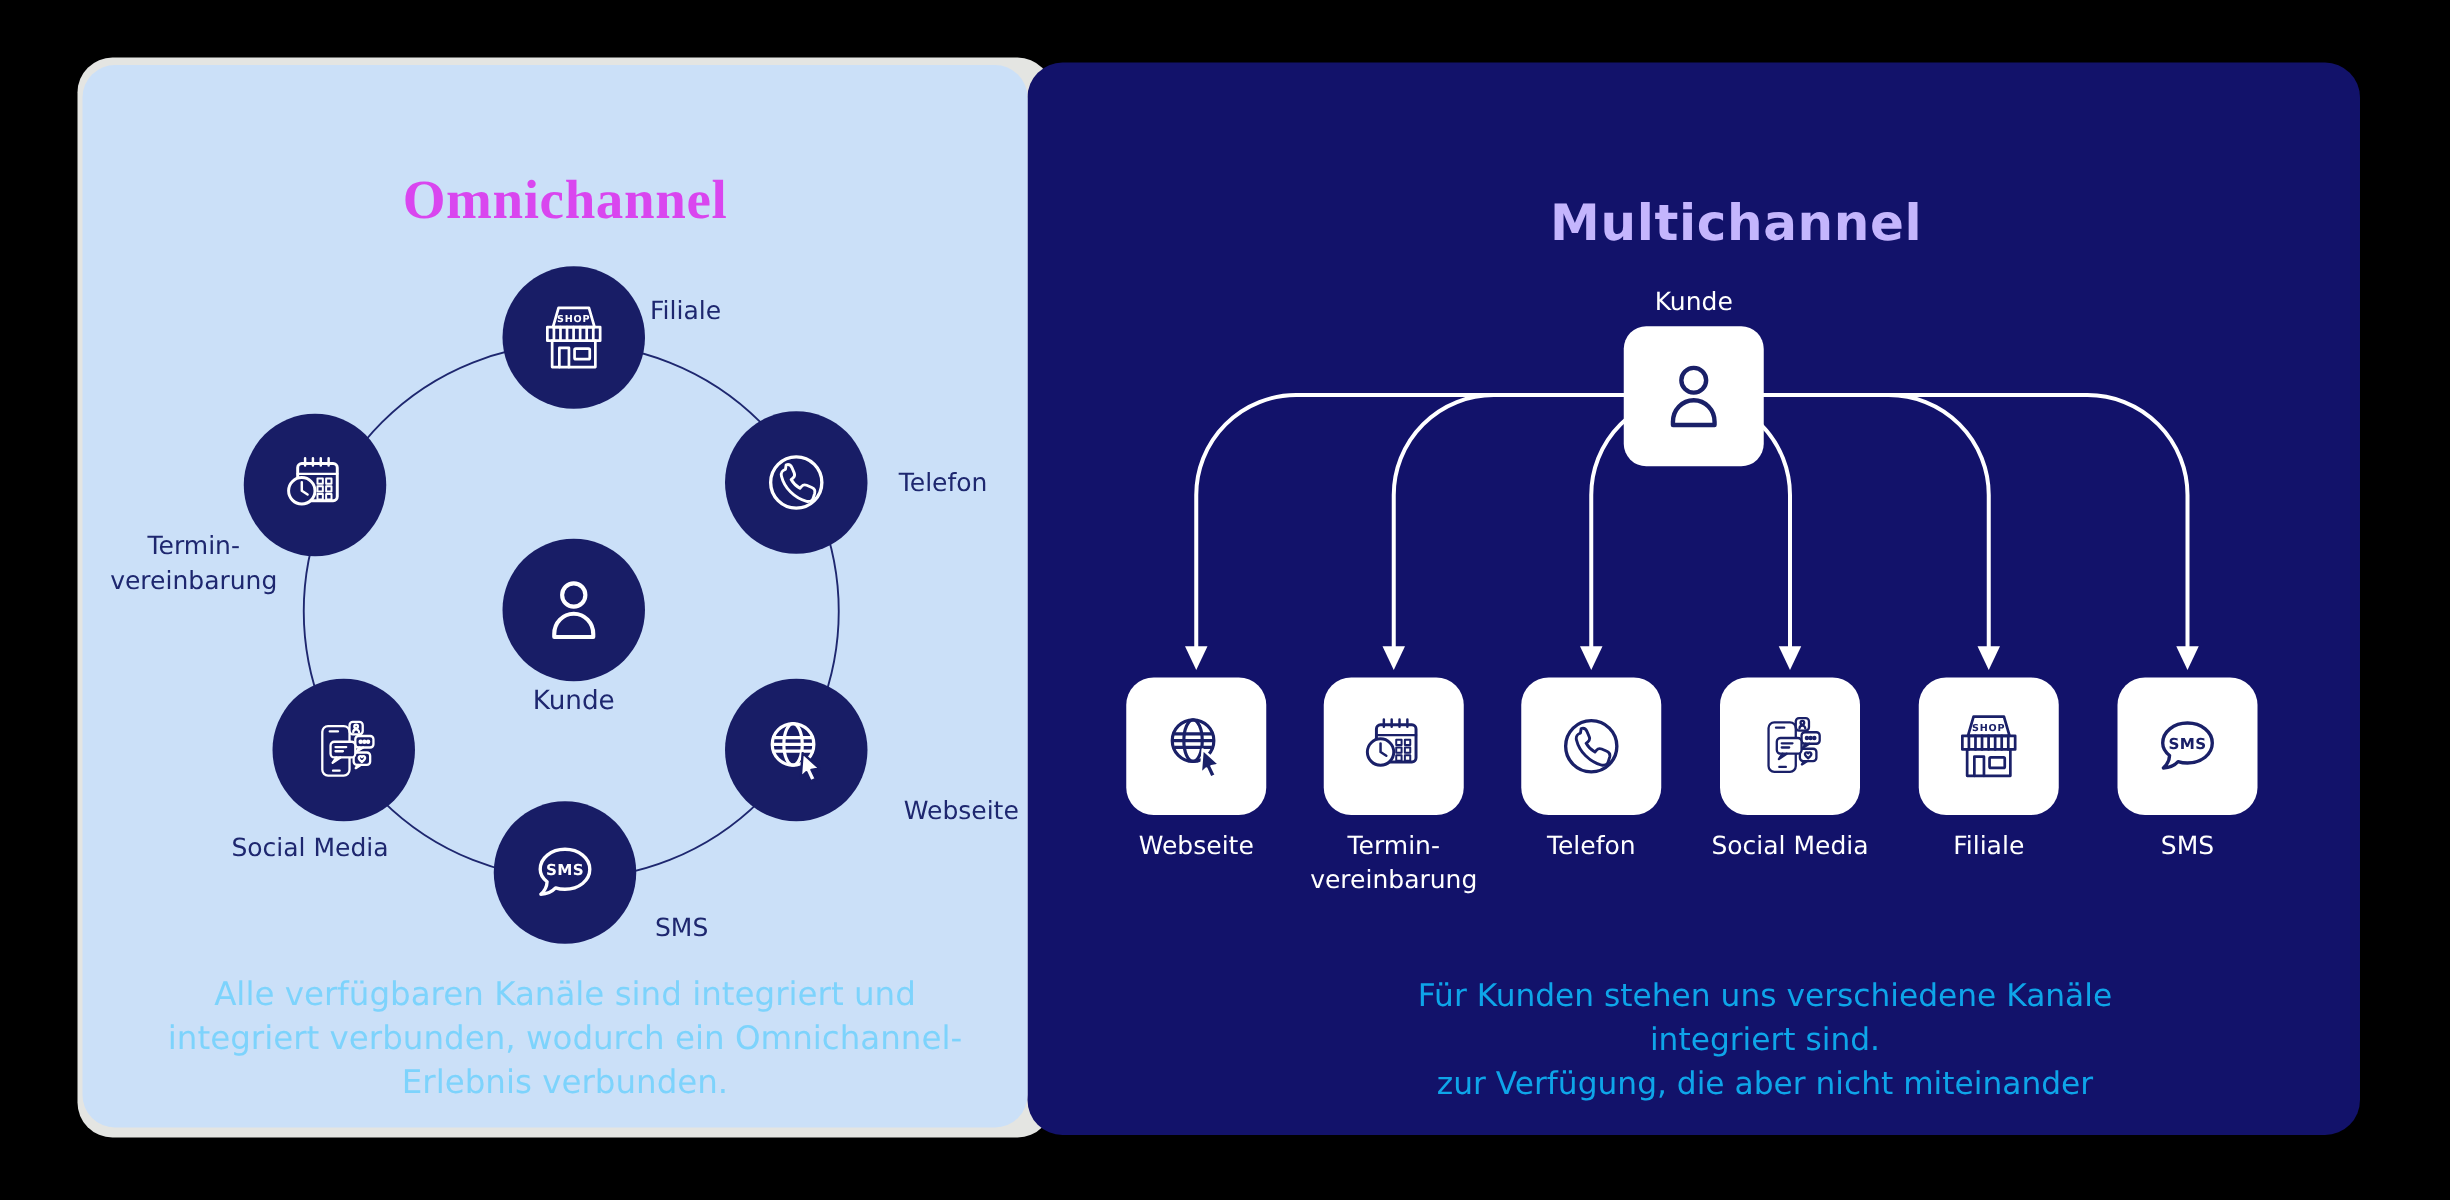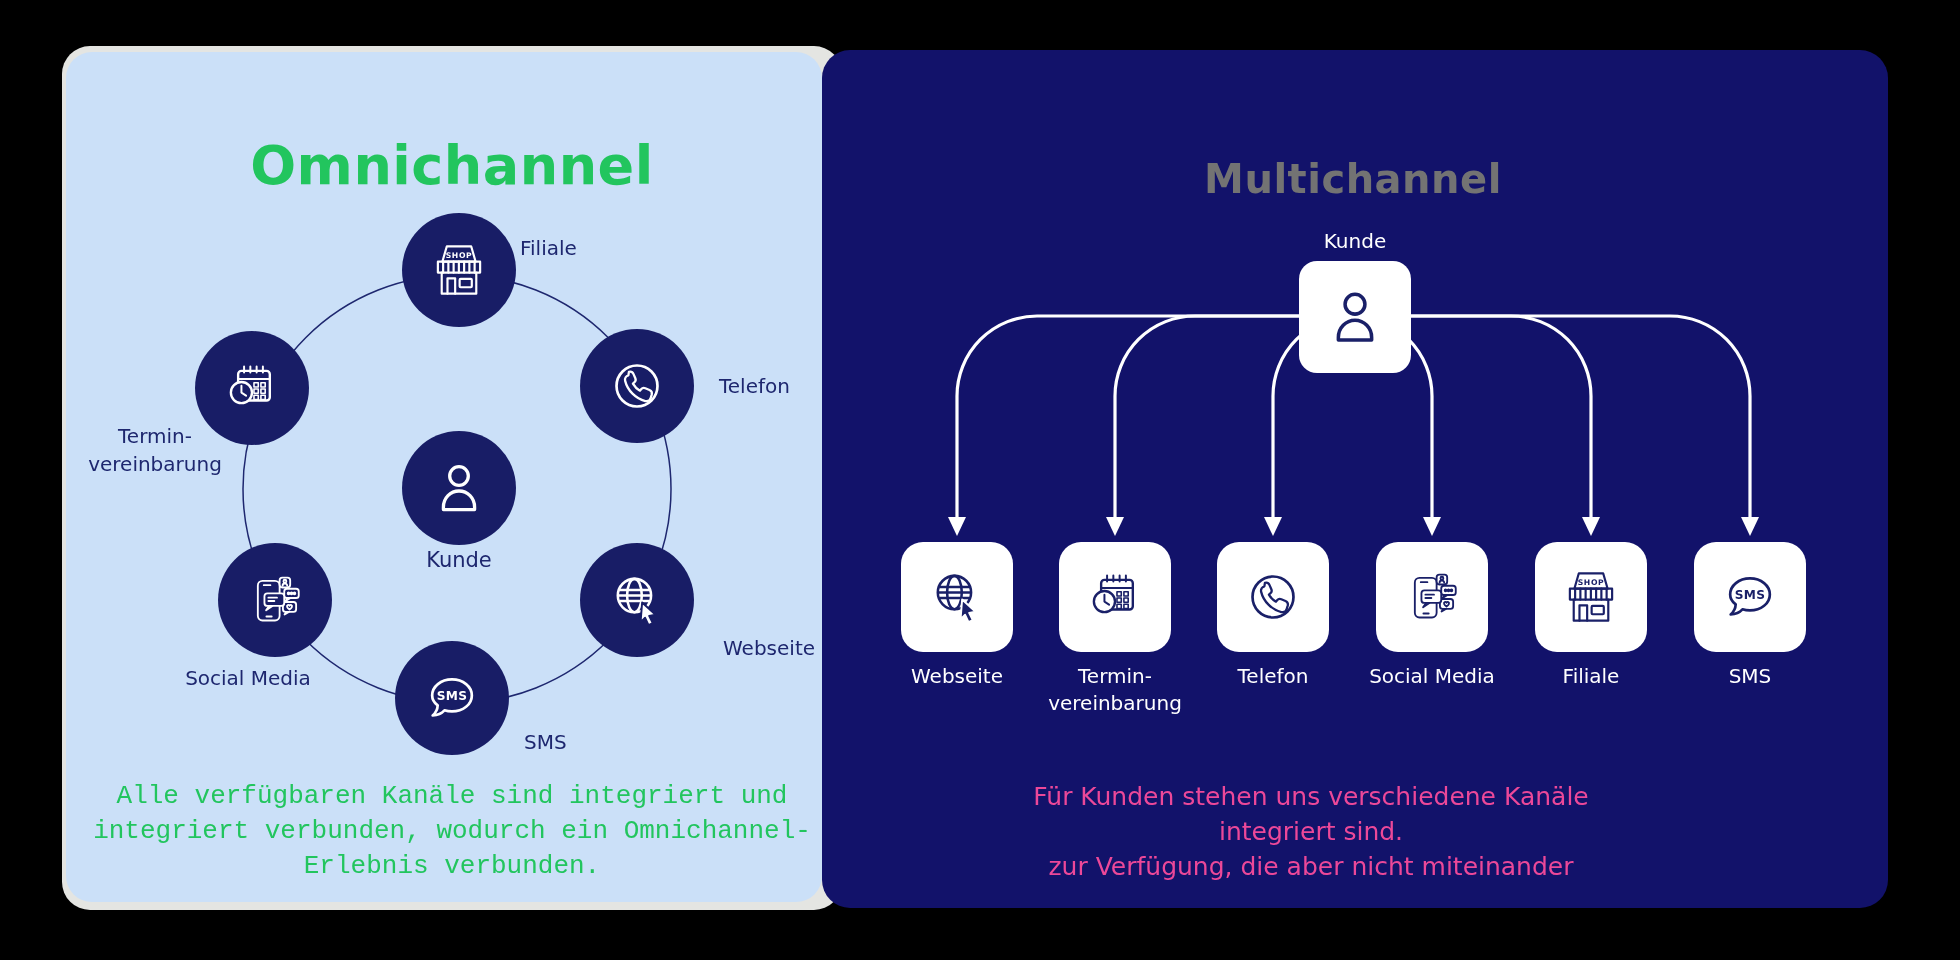--- a/index.html
+++ b/index.html
@@ -10,22 +10,22 @@
   .shadow-left{position:absolute;left:62px;top:46px;width:780px;height:864px;border-radius:28px;background:#e4e5e2;z-index:0;}
   .panel{position:absolute;z-index:1;}
   .panel-left{left:66px;top:52px;width:756px;height:850px;border-radius:26px;background:#cbe0f8;}
   .panel-right{left:822px;top:50px;width:1066px;height:858px;border-radius:28px;background:#12126a;}
   .lines-layer{position:absolute;left:0;top:0;width:1960px;height:960px;z-index:2;}
   .ring{stroke:#1e276f;stroke-width:1.5;fill:none;}
   .conn{stroke:#ffffff;stroke-width:3.2;fill:none;}
   .arrowhead{fill:#ffffff;stroke:none;}
 
   .title{position:absolute;z-index:3;text-align:center;font-weight:bold;letter-spacing:.5px;}
-  .title-left{left:142px;top:134px;width:620px;font-size:54px;color:#22c55e;}
-  .title-right{left:1053px;top:156px;width:600px;font-size:40px;color:#737373;}
+  .title-left{left:142px;top:134px;width:620px;font-size:44px;color:#d946ef;font-family:Liberation Serif, serif;}
+  .title-right{left:1089px;top:156px;width:600px;font-size:40px;color:#c4b5fd;}
 
   .lc{position:absolute;z-index:3;width:114px;height:114px;border-radius:50%;background:#181d66;
       display:flex;align-items:center;justify-content:center;}
   .c-filiale{left:402px;top:213px;}
   .c-telefon{left:580px;top:329px;}
   .c-webseite{left:580px;top:543px;}
   .c-sms{left:395px;top:641px;}
   .c-social{left:218px;top:543px;}
   .c-termin{left:195px;top:331px;}
   .c-kunde{left:402px;top:431px;}
@@ -34,22 +34,22 @@
   .l-filiale{left:520px;top:234px;}
   .l-telefon{left:719px;top:372px;}
   .l-webseite{left:723px;top:634px;}
   .l-sms{left:524px;top:728px;}
   .l-social{left:123px;top:664px;width:250px;text-align:center;}
   .l-termin{left:70px;top:422px;width:170px;text-align:center;white-space:normal;}
   .l-kunde{left:379px;top:546px;width:160px;text-align:center;font-size:21px;}
 
   .desc{position:absolute;z-index:3;text-align:center;}
   .desc span{display:block;white-space:nowrap;}
-  .desc-left{left:82px;top:779px;width:740px;font-size:26px;line-height:35px;color:#22c55e;font-family:Liberation Mono, monospace;}
-  .desc-right{left:981px;top:779px;width:660px;font-size:25px;line-height:35px;color:#ec4899;}
+  .desc-left{left:82px;top:779px;width:740px;font-size:26px;line-height:35px;color:#7dd3fc;}
+  .desc-right{left:1082px;top:779px;width:660px;font-size:25px;line-height:35px;color:#0ea5e9;}
 
   .kunde-card{position:absolute;z-index:3;left:1299px;top:261px;width:112px;height:112px;border-radius:18px;
       background:#ffffff;display:flex;align-items:center;justify-content:center;}
   .rk-label{position:absolute;z-index:3;left:1273px;top:229px;width:164px;text-align:center;color:#ffffff;font-size:20px;white-space:nowrap;}
 
   .rcard{position:absolute;z-index:3;top:542px;width:112px;height:110px;border-radius:22px;background:#ffffff;
       display:flex;align-items:center;justify-content:center;}
   .rc0{left:901px;} .rc1{left:1059px;} .rc2{left:1217px;} .rc3{left:1376px;} .rc4{left:1535px;} .rc5{left:1694px;}
 
   .rlabel{position:absolute;z-index:3;top:663px;width:160px;text-align:center;color:#ffffff;font-size:20px;line-height:27px;}

